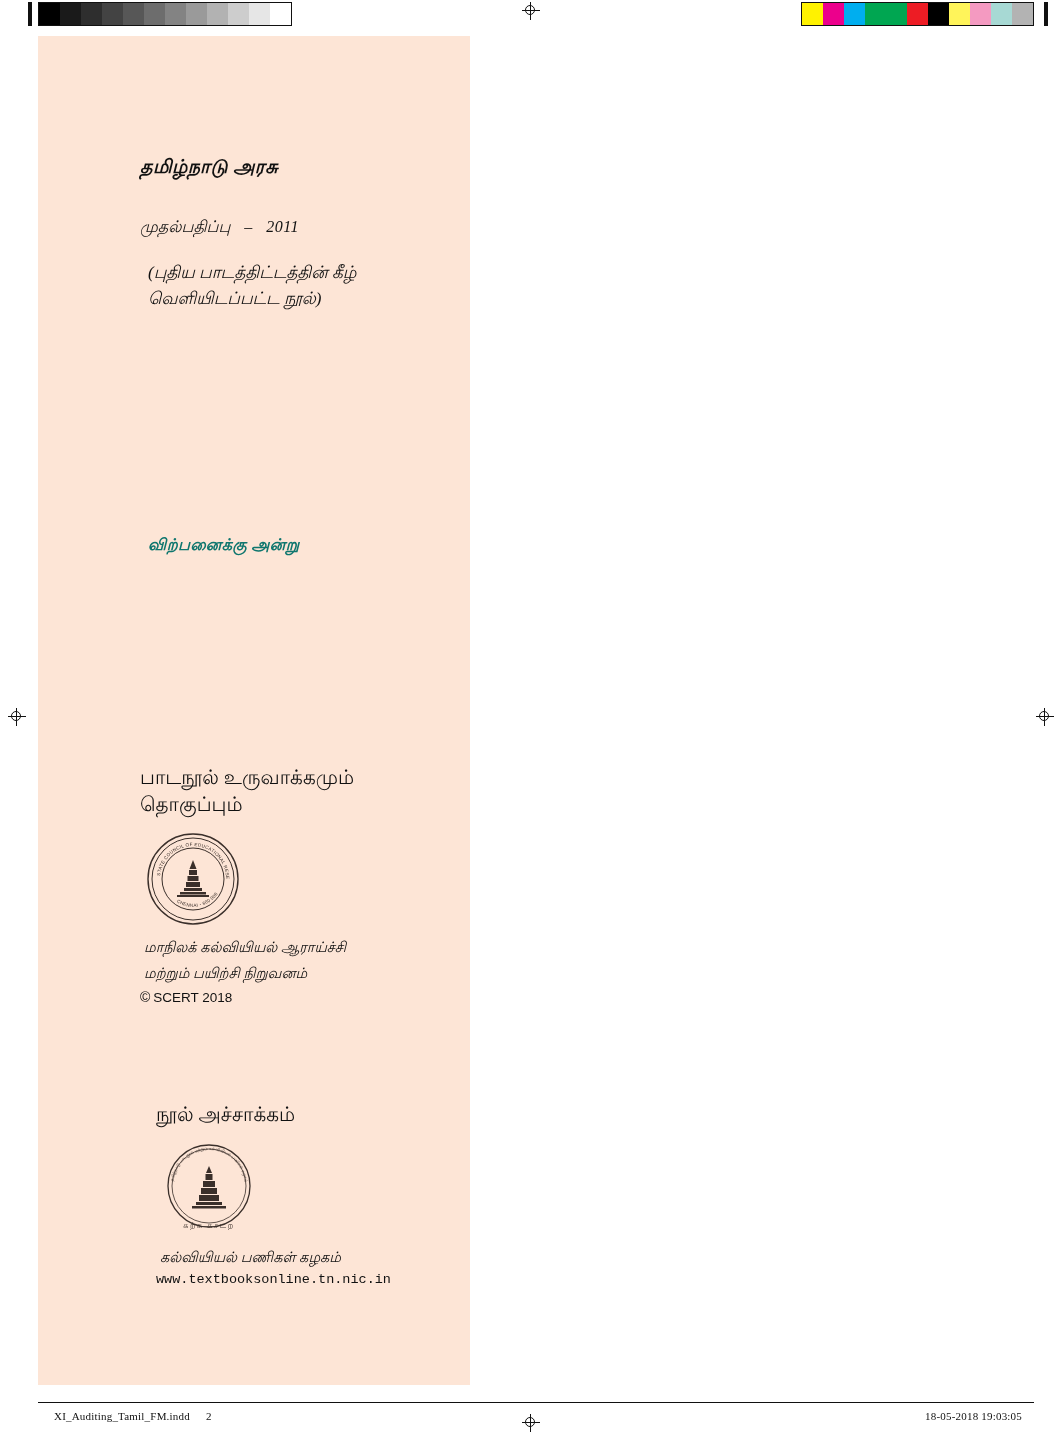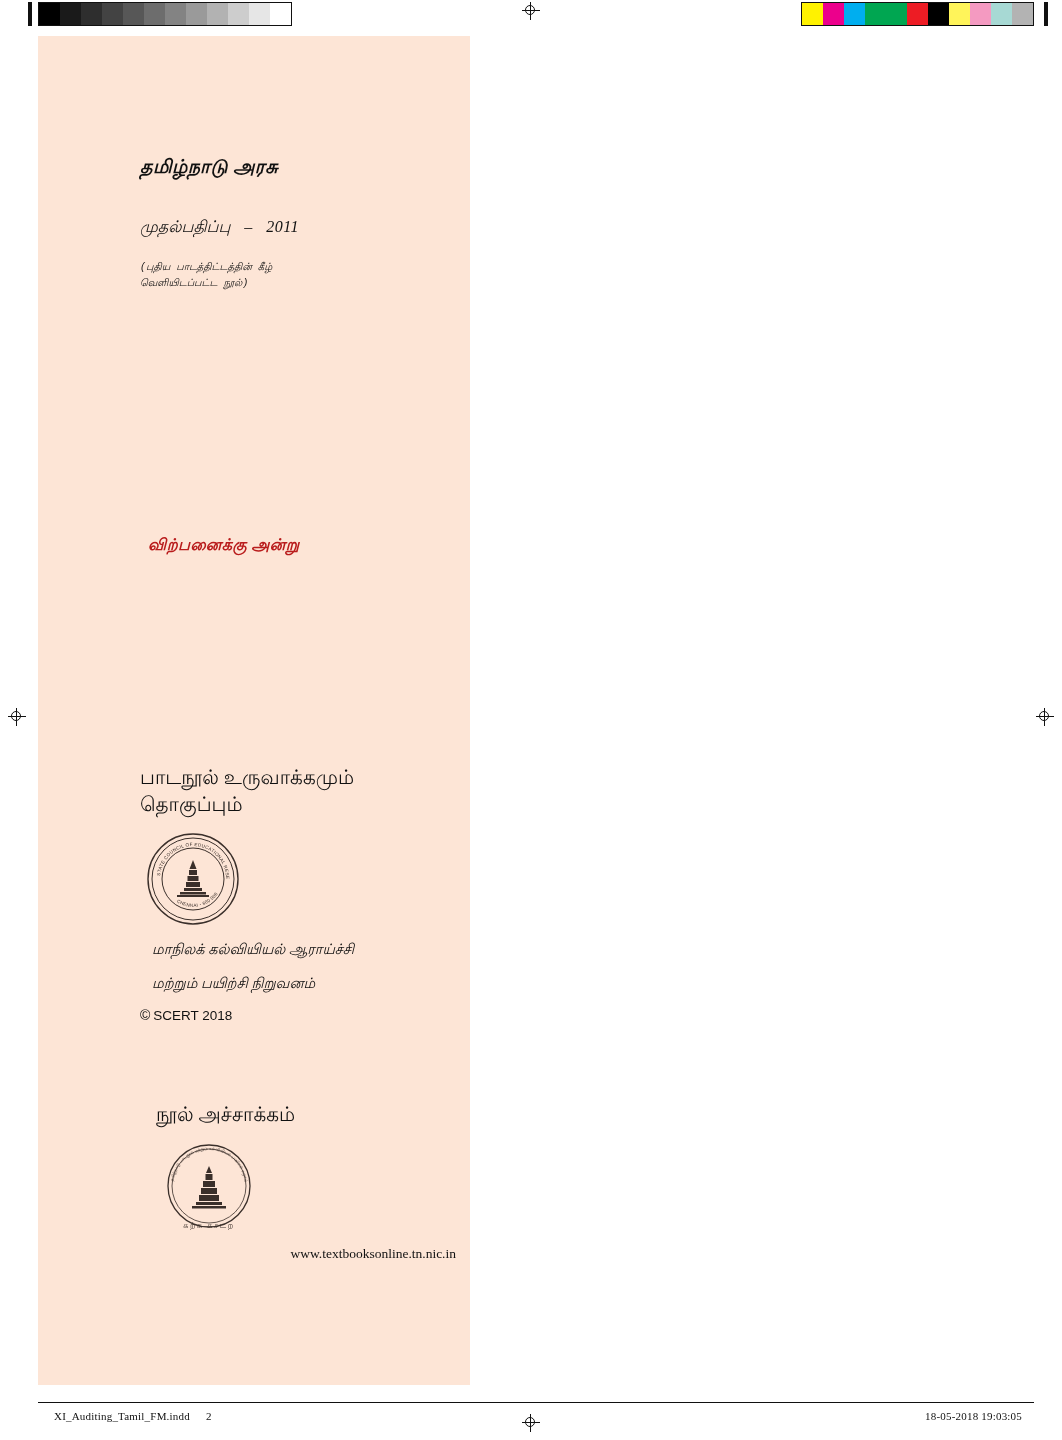--- a/index.html
+++ b/index.html
@@ -102,36 +102,36 @@
   .t-edition {
     font-family: "Liberation Serif", serif;
     font-style: italic;
     font-size: 16px;
     margin: 0 0 22px 0;
   }
   .t-edition .dash { padding: 0 14px; }
   .t-edition .yr { letter-spacing: 0.5px; }
 
   .t-note {
-    font-family: Liberation Mono, monospace;
-    font-style: italic;
-    font-size: 10px;
+    font-family: Liberation Serif, serif;
+    font-style: italic;
+    font-size: 17px;
     line-height: 1.55;
-    margin: 0;
+    margin: 8px;
   }
 
   .t-notforsale {
     position: absolute;
     left: 8px;
     top: 380px;
     font-family: "Liberation Serif", serif;
     font-style: italic;
     font-weight: bold;
     font-size: 16px;
-    color: #b91c1c;
+    color: #0f766e;
     letter-spacing: 0.5px;
   }
 
   .sec-heading {
     font-family: "Liberation Serif", serif;
     font-size: 20px;
     line-height: 1.35;
     margin: 0 0 14px 0;
   }
 
@@ -146,36 +146,35 @@
     left: 16px;
     top: 945px;
     width: 300px;
   }
 
   .org-line {
     font-family: "Liberation Serif", serif;
     font-style: italic;
     font-size: 14.5px;
     line-height: 1.55;
-    margin: 12px;
+    margin: 4px;
   }
   .copyright {
     font-family: "Liberation Sans", sans-serif;
     font-size: 13.5px;
     margin-top: 4px;
   }
   .copyright .csym {
     display: inline-block;
     font-size: 14px;
     margin-right: 3px;
   }
   .weburl {
-    font-family: Liberation Serif, serif;
+    font-family: Liberation Mono, monospace;
     font-size: 13.5px;
-    text-align: right;
   }
 
   
   .seal {
     position: relative;
     width: 94px;
     height: 94px;
     margin: 6px 0 10px 6px;
   }
   .seal svg { display: block; }
@@ -330,20 +329,21 @@
             <rect x="30" y="64" width="34" height="2.5"></rect>
           </g>
           <path id="arcTop2" d="M 11 44 A 36 36 0 0 1 83 44" fill="none"></path>
           <text font-family="Liberation Sans, sans-serif" font-size="4.2" fill="#3a2f2a">
             <textPath href="#arcTop2" startOffset="4%">தமிழ்நாடு பாடநூல் மற்றும் கல்வியியல் பணிகள் கழகம்</textPath>
           </text>
           <text x="47" y="86" text-anchor="middle" font-family="Liberation Sans, sans-serif" font-size="8" fill="#3a2f2a" letter-spacing="1.5">கற்க  கசடற</text>
         </svg>
       </div>
 
+      <p class="org-line">கல்வியியல் பணிகள் கழகம்</p>
       <div class="weburl">www.textbooksonline.tn.nic.in</div>
     </div>
 
   </div>
 </div>
 
 <div class="footer-rule"></div>
 <div class="footer-left">
   <span>XI_Auditing_Tamil_FM.indd</span><span class="footer-pagenum">2</span>
 </div>

